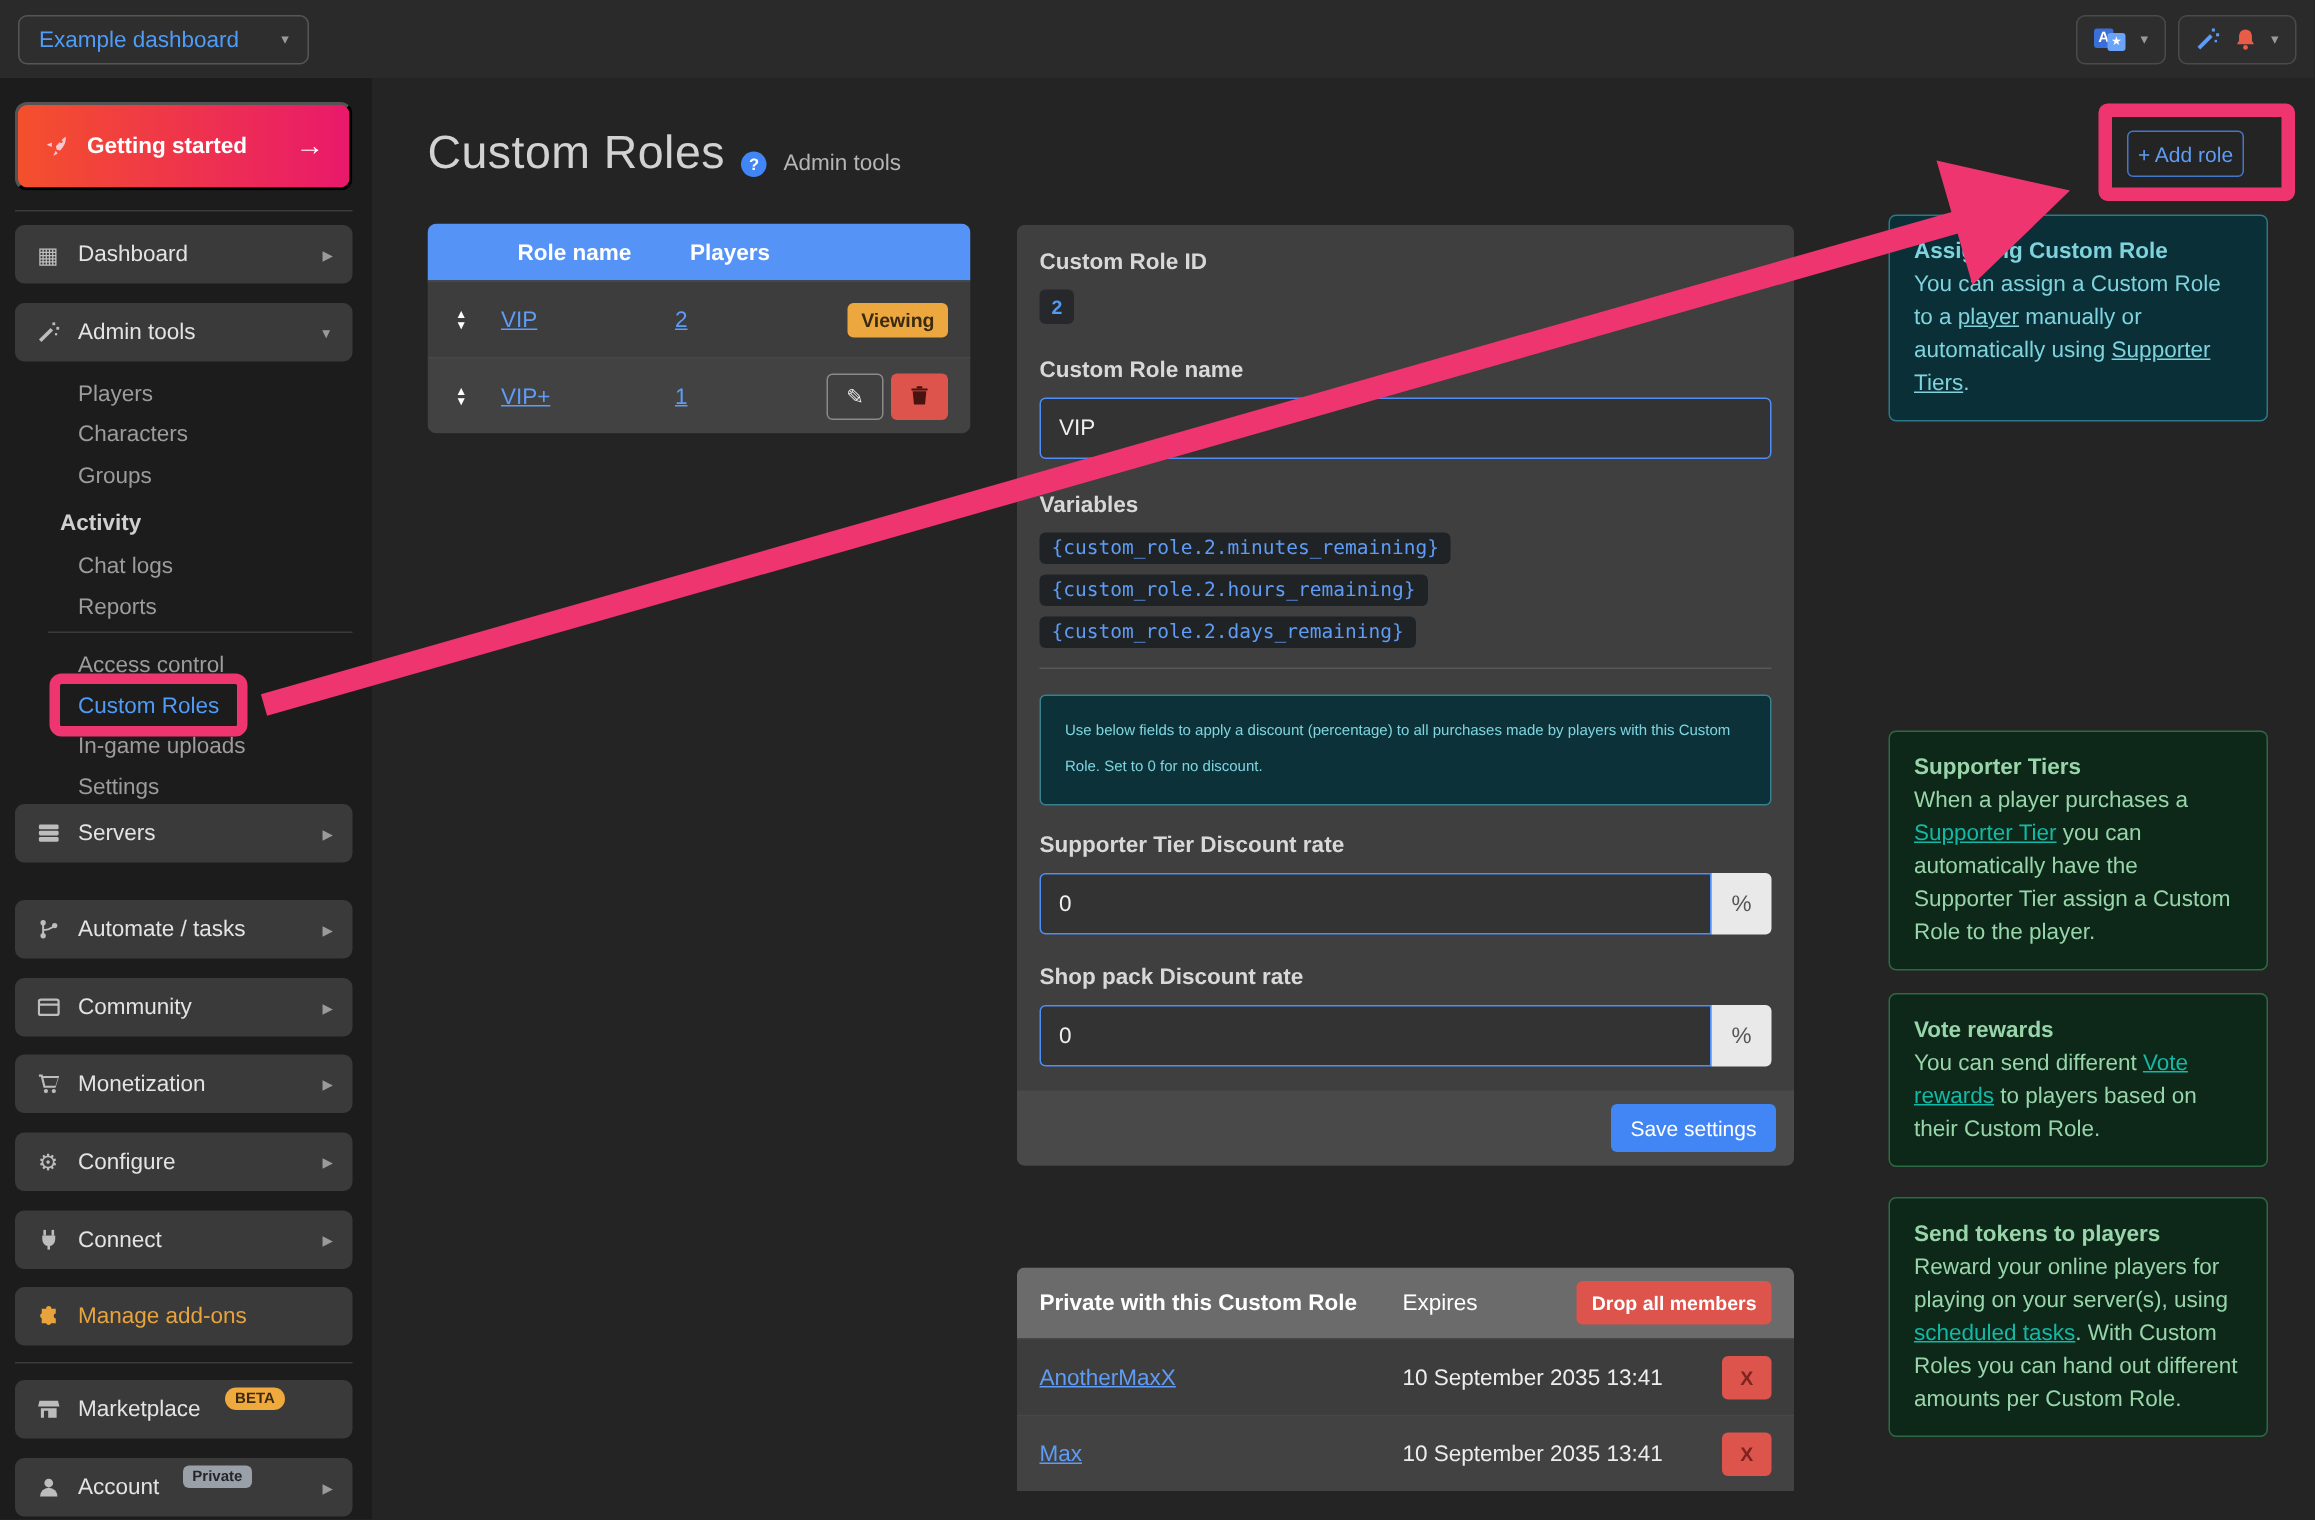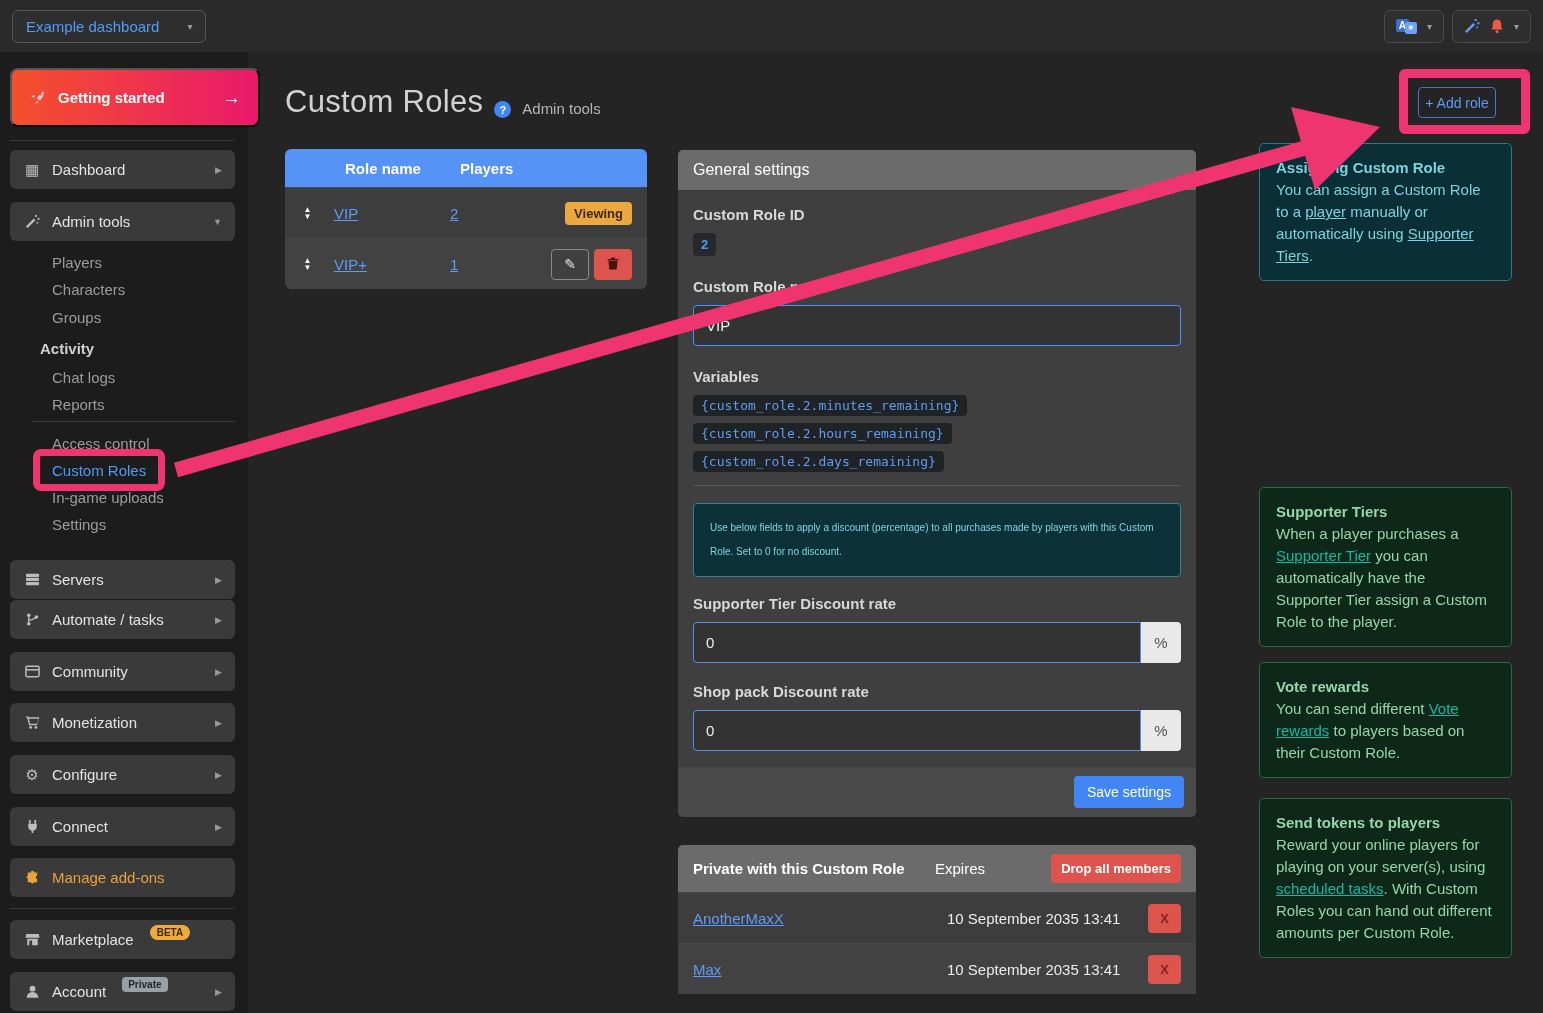--- a/index.html
+++ b/index.html
@@ -23,21 +23,21 @@
   .translate-icon { position:relative; width:22px; height:17px; }
   .translate-icon .sq1 { position:absolute; left:0; top:1px; width:13px; height:13px; background:#3a6fd8;
     border-radius:2px; color:#fff; font-size:10px; font-weight:bold; display:flex; align-items:center; justify-content:center; }
   .translate-icon .sq2 { position:absolute; left:9px; top:4px; width:12px; height:12px; background:#6ba3f8;
     border-radius:2px; color:#fff; font-size:8px; display:flex; align-items:center; justify-content:center; }
   .wand-blue { color:#5e9cf5; display:flex; }
   .bell-red { color:#e85c48; display:flex; }
 
   
   #sidebar { position:absolute; left:0; top:52px; width:248px; height:961px; background:#1c1c1c; }
-  .gs-btn { position:absolute; left:10px; top:16px; width:250px; height:59px; border-radius:8px;
+  .gs-btn { position:absolute; left:10px; top:16px; width:225px; height:59px; border-radius:8px;
     background:linear-gradient(90deg,#f4502c,#e9196b); display:flex; align-items:center; gap:12px;
     padding:0 17px; color:#fff; font-weight:bold; font-size:15px; cursor:pointer; }
   .gs-btn .rocket { color:#f7c8d2; display:flex; }
   .gs-arrow { margin-left:auto; font-size:19px; font-weight:bold; }
   .sb-divider { position:absolute; left:10px; width:225px; border-top:1px solid #3a3a3a; }
   .menu-btn { position:absolute; left:10px; width:225px; height:39px; background:#3a3a3a; border-radius:6px;
     display:flex; align-items:center; gap:11px; padding:0 13px; color:#e3e3e3; cursor:pointer; }
   .menu-btn .mi { width:18px; display:flex; align-items:center; justify-content:center; color:#bdbdbd; font-size:15px; }
   .menu-btn svg { fill:currentColor; }
   .chev { margin-left:auto; color:#9a9a9a; font-size:9px; }
@@ -103,21 +103,21 @@
     padding:8px 13px; cursor:pointer; font-family:inherit; }
 
   
   #players-panel { position:absolute; left:678px; top:845px; width:518px; border-radius:5px 5px 0 0; overflow:hidden; }
   .pp-head { height:47px; background:#6b6b6b; display:grid; grid-template-columns:242px 1fr auto;
     align-items:center; padding:0 15px; color:#fff; }
   .pp-title { font-weight:bold; }
   .btn-danger { background:#dd544c; color:#fff; border:none; border-radius:4px; font-size:13px;
     padding:7px 10px; font-weight:bold; cursor:pointer; font-family:inherit; }
   .pp-row { height:51px; display:grid; grid-template-columns:242px 1fr auto; align-items:center;
-    padding:0 15px; background:#3d3d3d; border-top:1px solid #474747;gap:12px; }
+    padding:0 15px; background:#3d3d3d; border-top:1px solid #474747; }
   .pp-row.alt { background:#424242; }
   .pp-date { color:#ececec; }
   .btn-x { background:#dd544c; color:#7e2420; width:33px; height:29px; border:none; border-radius:4px;
     font-weight:bold; font-size:13px; cursor:pointer; font-family:inherit; }
 
   
   .add-role-btn { position:absolute; left:1418px; top:87px; width:78px; height:31px; background:transparent;
     border:1px solid #4577c9; border-radius:4px; color:#5e9cf5; font-size:14px; cursor:pointer; font-family:inherit; }
   .help-card { position:absolute; left:1259px; width:253px; border-radius:5px; padding:13px 16px;
     font-size:15px; line-height:22px; }
@@ -210,21 +210,21 @@
   <div class="sub-item" style="top:252px">Groups</div>
   <div class="sub-head" style="top:283px">Activity</div>
   <div class="sub-item" style="top:312px">Chat logs</div>
   <div class="sub-item" style="top:339px">Reports</div>
   <div class="sub-divider" style="top:369px"></div>
   <div class="sub-item" style="top:378px">Access control</div>
   <div class="sub-item sub-active" style="top:405px">Custom Roles</div>
   <div class="sub-item" style="top:432px">In-game uploads</div>
   <div class="sub-item" style="top:459px">Settings</div>
 
-  <div class="menu-btn" style="top:508px">
+  <div class="menu-btn" style="top:484px">
     <span class="mi">
       <svg width="15" height="15" viewBox="0 0 16 16" fill="currentColor">
           <rect x="1" y="1.8" width="14" height="3.4" rx="1"></rect>
           <rect x="1" y="6.2" width="14" height="3.4" rx="1"></rect>
           <rect x="1" y="10.6" width="14" height="3.4" rx="1"></rect>
         </svg>
     </span>
     <span>Servers</span>
     <span class="chev">▶</span>
   </div>
@@ -357,21 +357,20 @@
             <path d="M2.8 4.4h10.4l-1 10H3.8z"></path>
             <rect x="1.8" y="2.2" width="12.4" height="1.6" rx="0.5"></rect>
             <rect x="5.8" y="0.6" width="4.4" height="1.6" rx="0.5"></rect>
           </svg>
       </button>
     </span>
   </div>
 </div>
 
 <section id="general-panel">
-  <div class="panel-head">General settings</div>
   <div class="panel-body">
     <div class="field-label">Custom Role ID</div>
     <span class="id-badge">2</span>
 
     <div class="field-label mt">Custom Role name</div>
     <input class="text-input" type="text" value="VIP" style="">
 
     <div class="field-label mt">Variables</div>
     <span class="var-chip">{custom_role.2.minutes_remaining}</span>
     <span class="var-chip">{custom_role.2.hours_remaining}</span>

